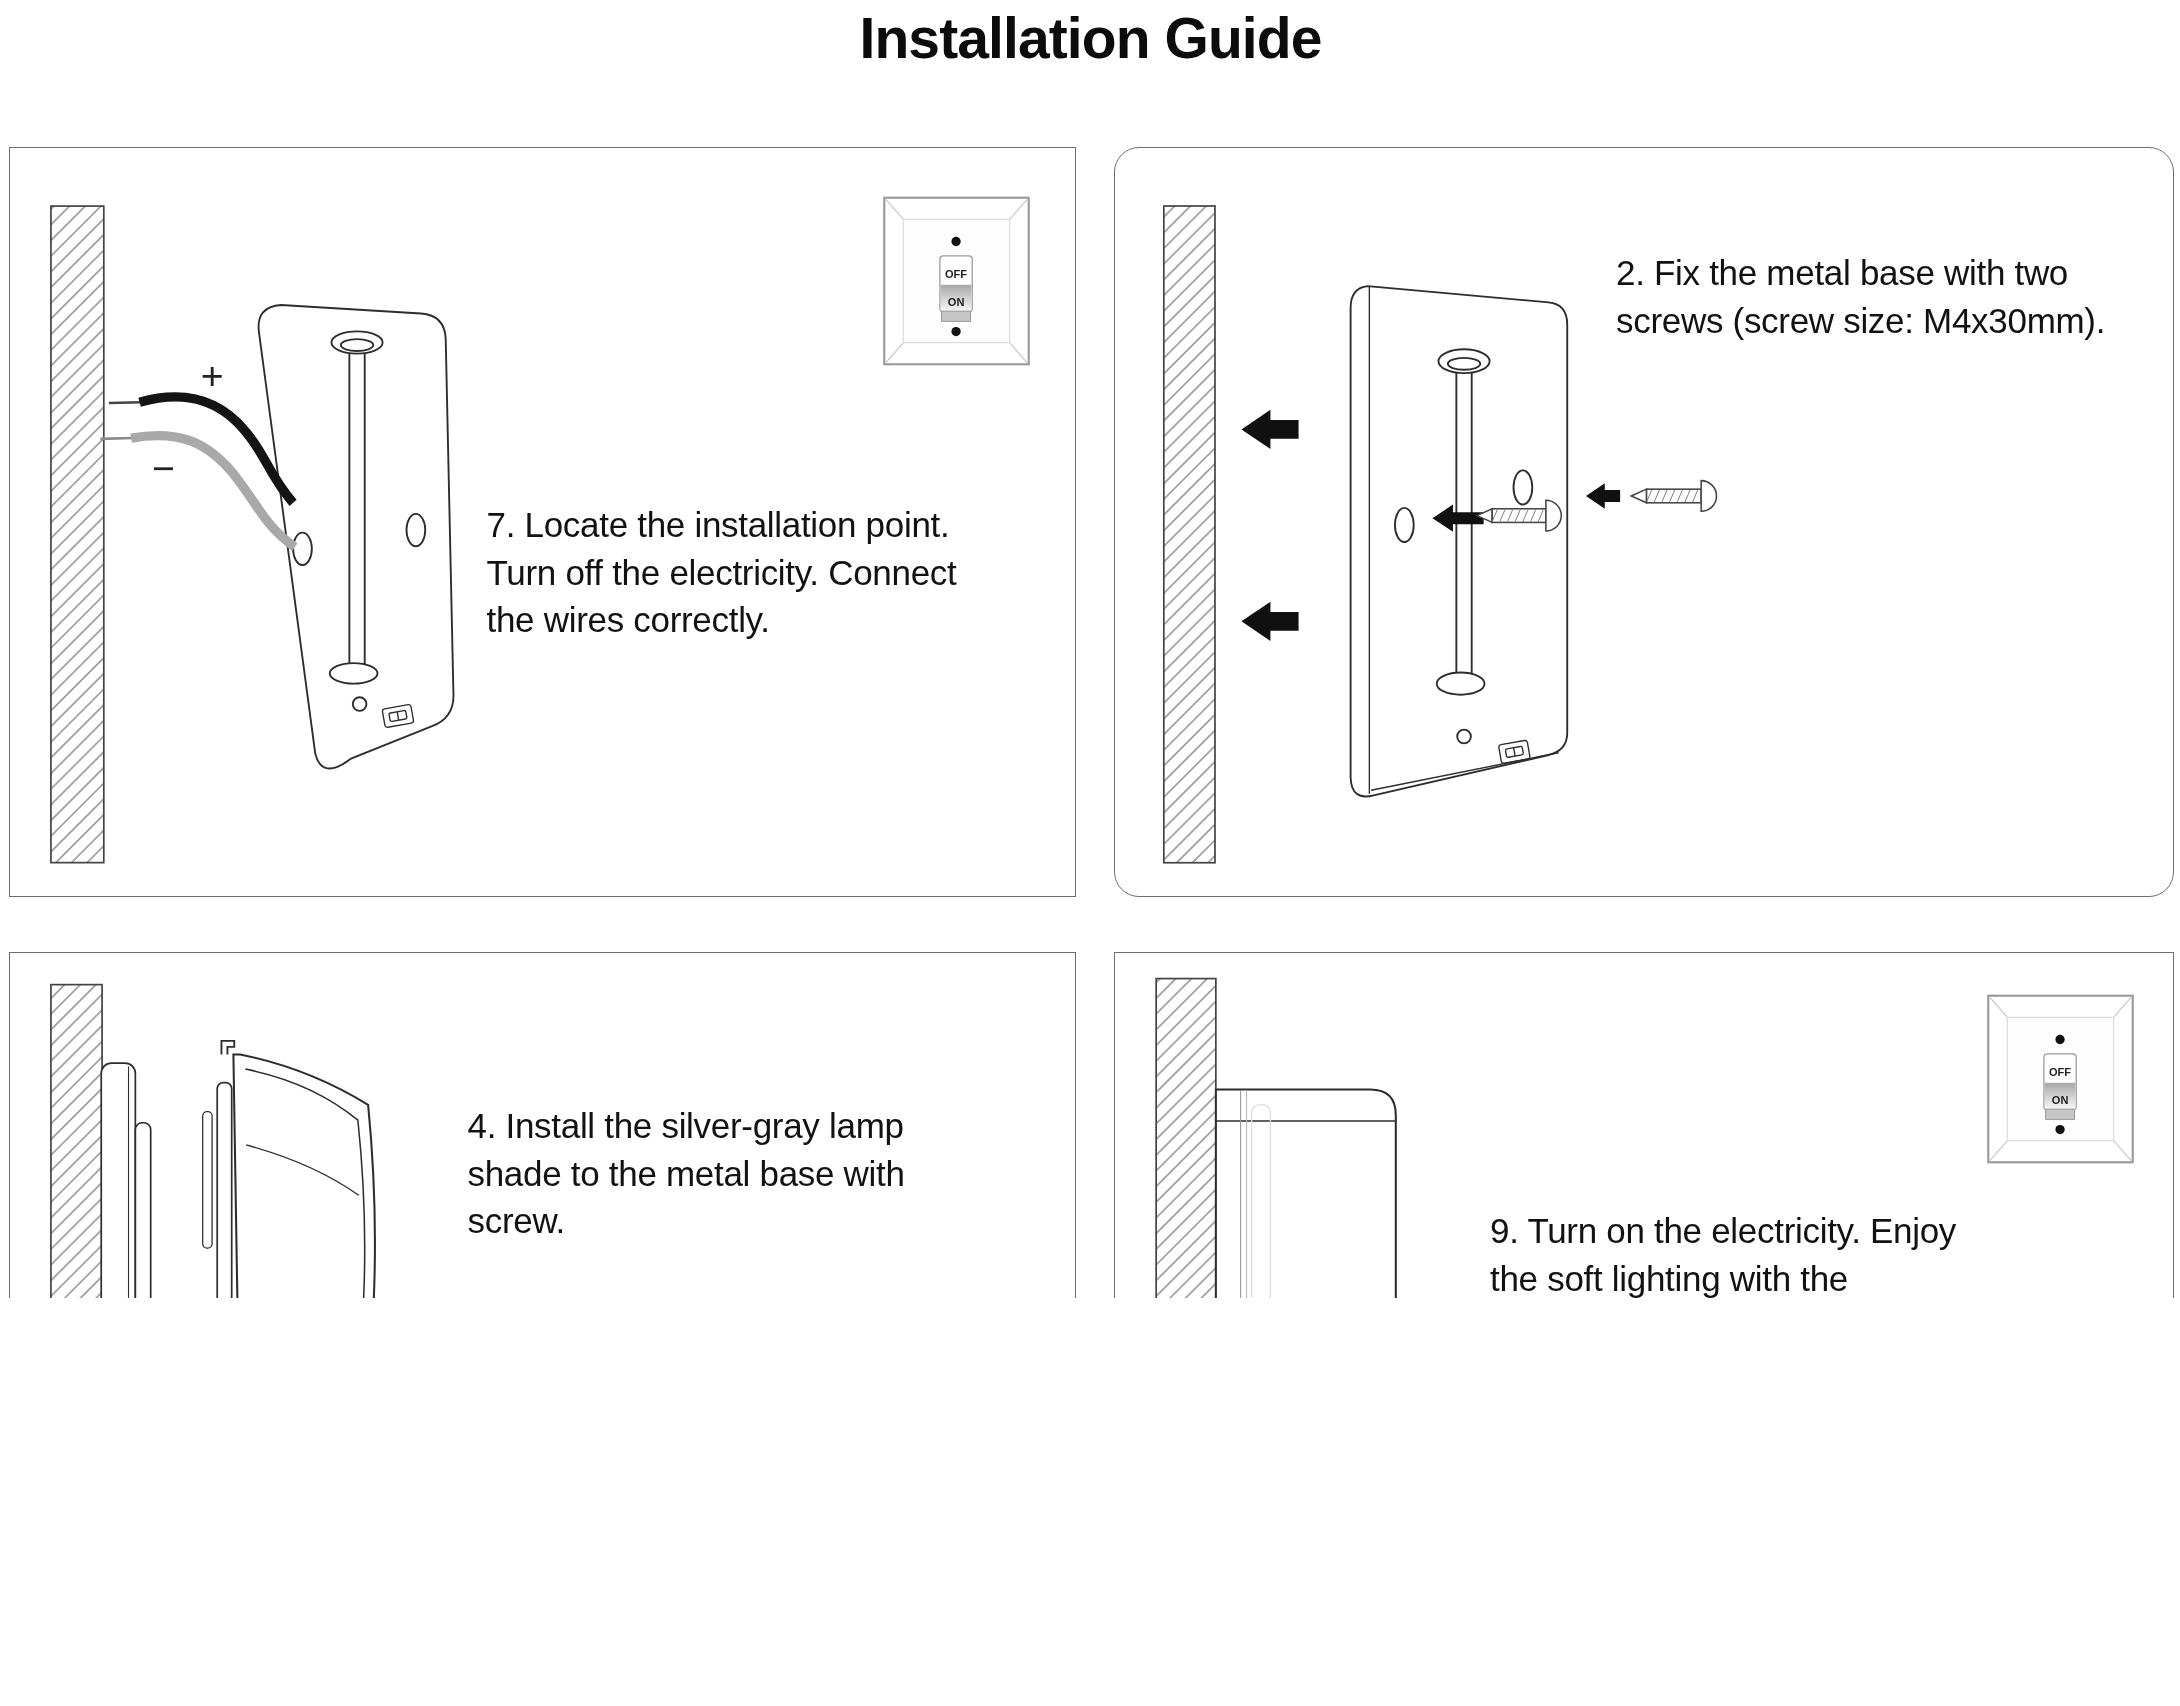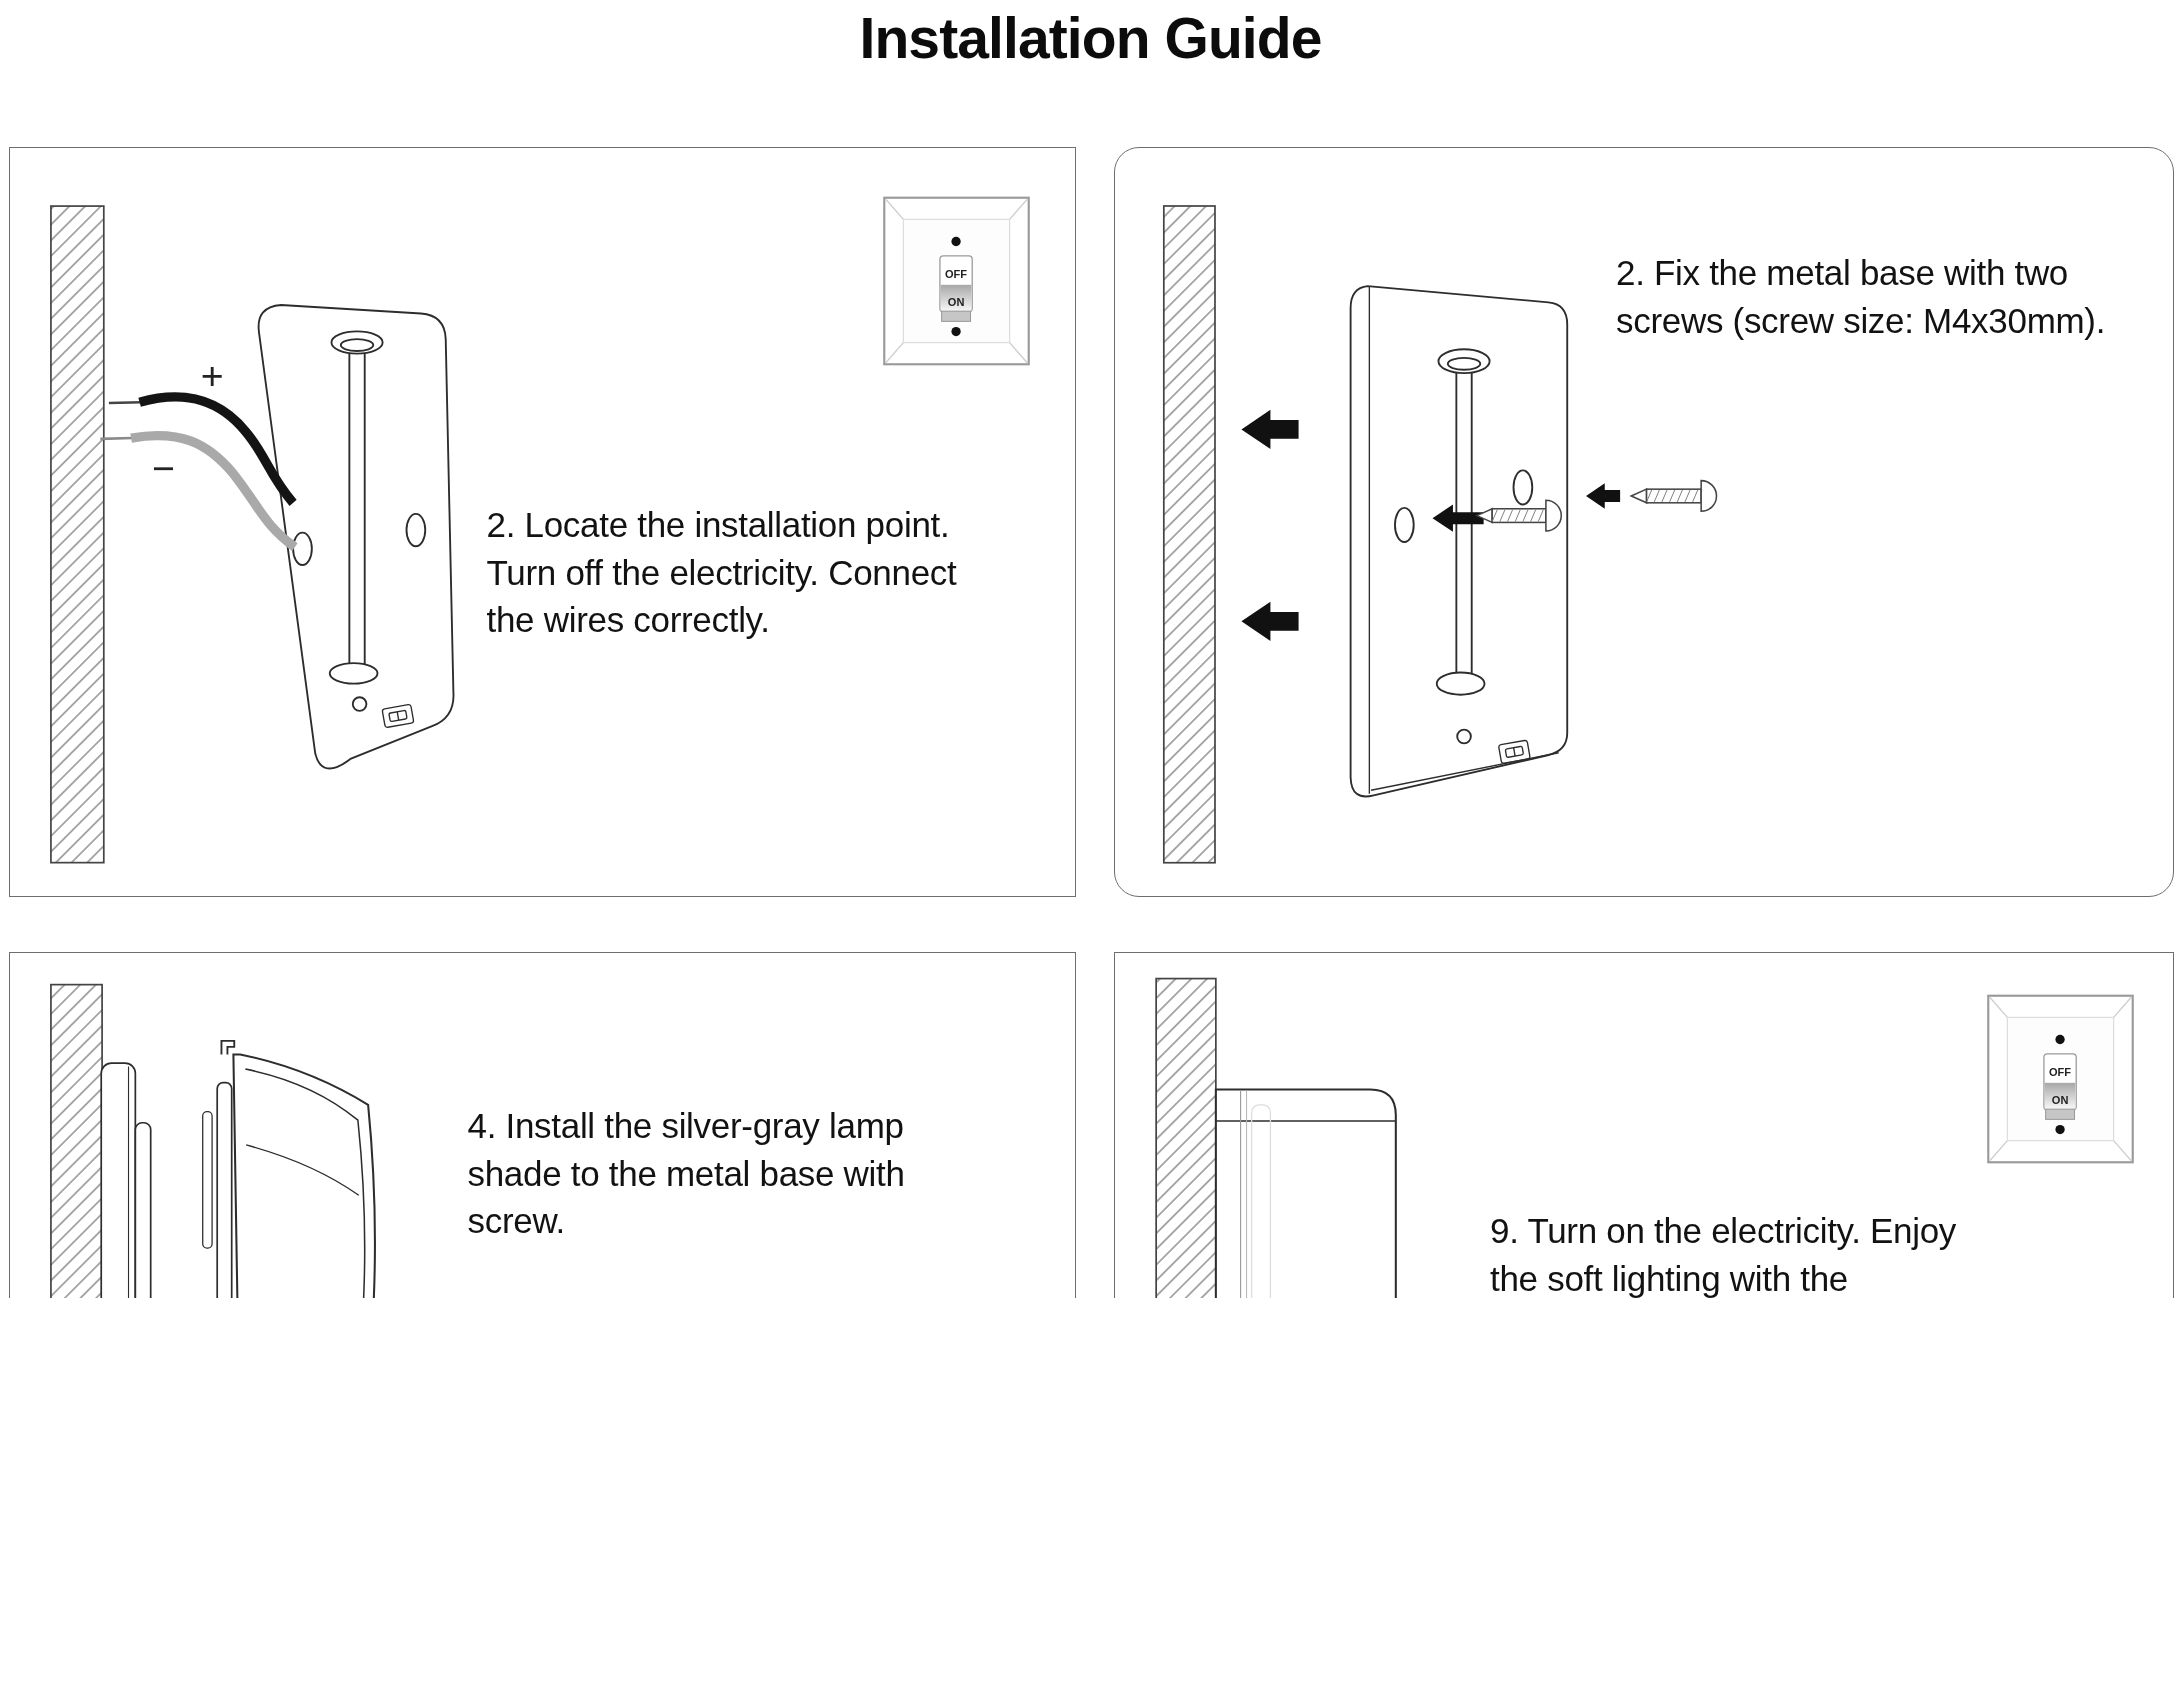--- a/index.html
+++ b/index.html
@@ -84,21 +84,21 @@
       <circle cx="86" cy="159" r="5.5" fill="#111"></circle>
       <g>
         <rect x="67" y="70" width="38" height="66" rx="4" fill="#fff" stroke="#9a9a9a" stroke-width="1.5"></rect>
         <rect x="68" y="104" width="36" height="31" fill="url(#tg1)"></rect>
         <rect x="69" y="135" width="34" height="12" fill="#c6c6c6" stroke="#999" stroke-width="1.2"></rect>
         <text x="86" y="96" font-size="13" font-weight="bold" fill="#222" text-anchor="middle">OFF</text>
         <text x="86" y="129" font-size="13" font-weight="bold" fill="#222" text-anchor="middle">ON</text>
       </g>
     </svg>
 
-    <div class="instr" style="left:477px;top:353px">2. Locate the installation point.
+    <div class="instr" style="left:477px;top:353px">7. Locate the installation point.
 Turn off the electricity. Connect
 the wires correctly.</div>
   </div>
 
   <div class="panel panel-2">
     <svg class="diagram" viewBox="0 0 1240 877">
       <defs>
         <pattern id="h2" width="13" height="13" patternUnits="userSpaceOnUse" patternTransform="rotate(-45)">
           <rect width="13" height="13" fill="#ffffff"></rect>
           <line x1="0" y1="6.5" x2="13" y2="6.5" stroke="#666" stroke-width="1.3"></line>

